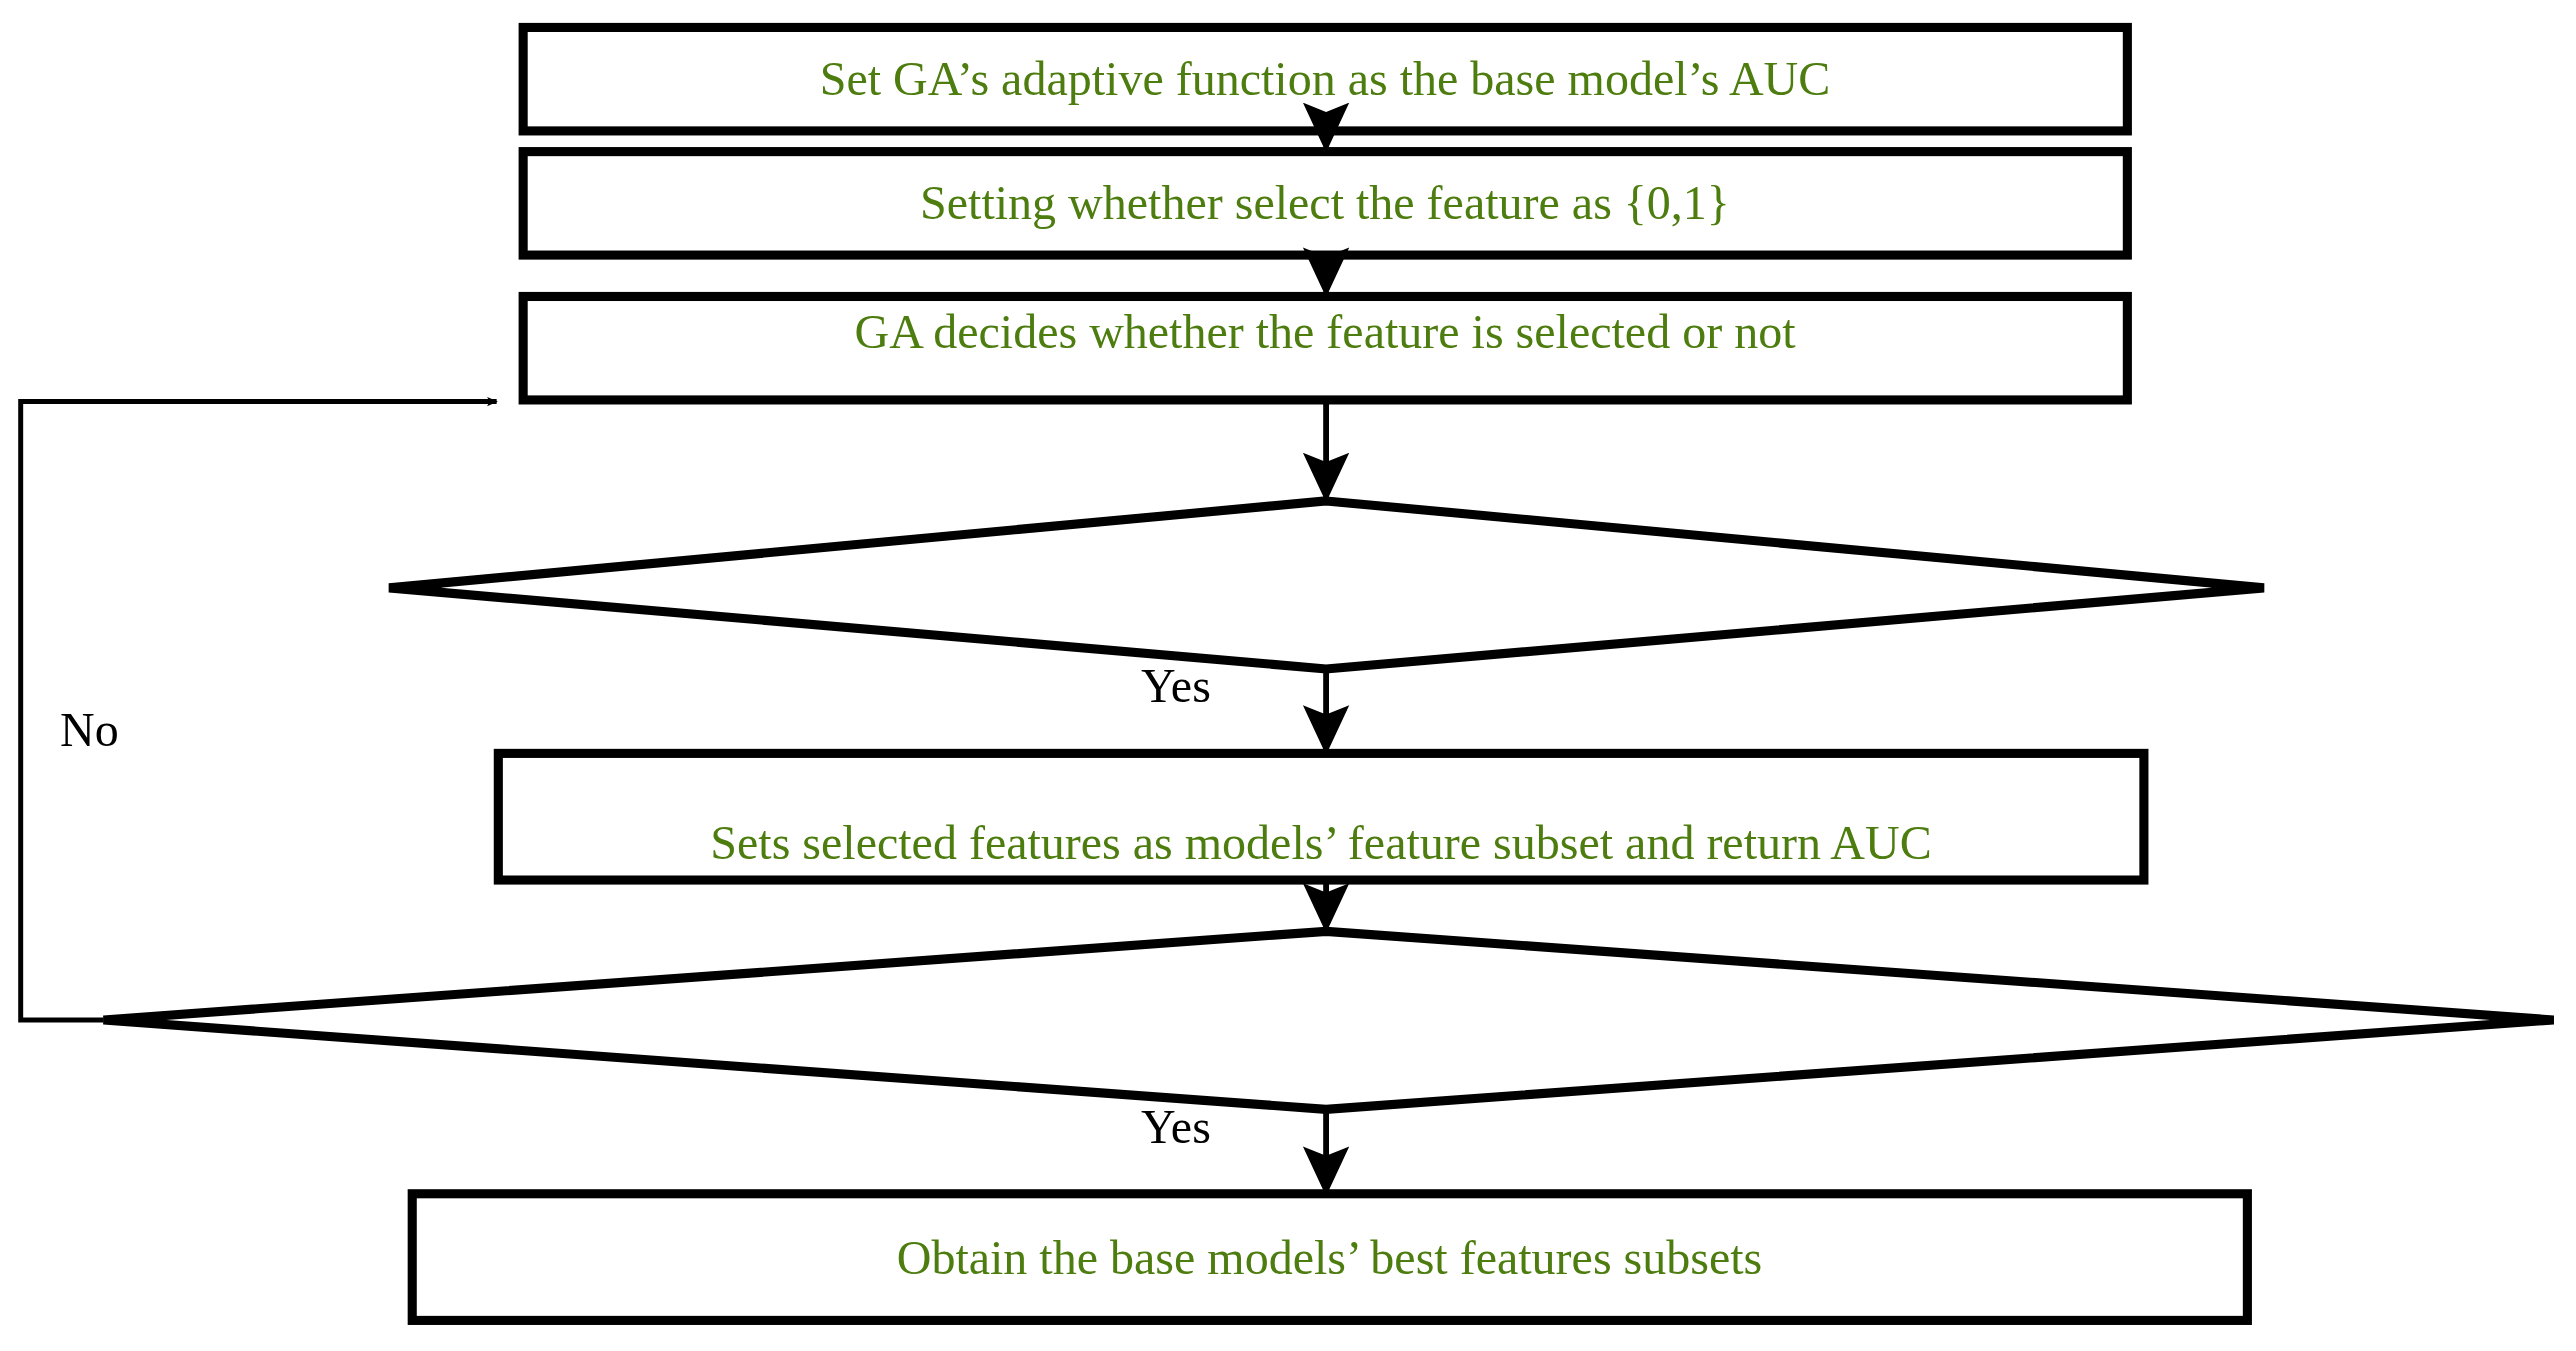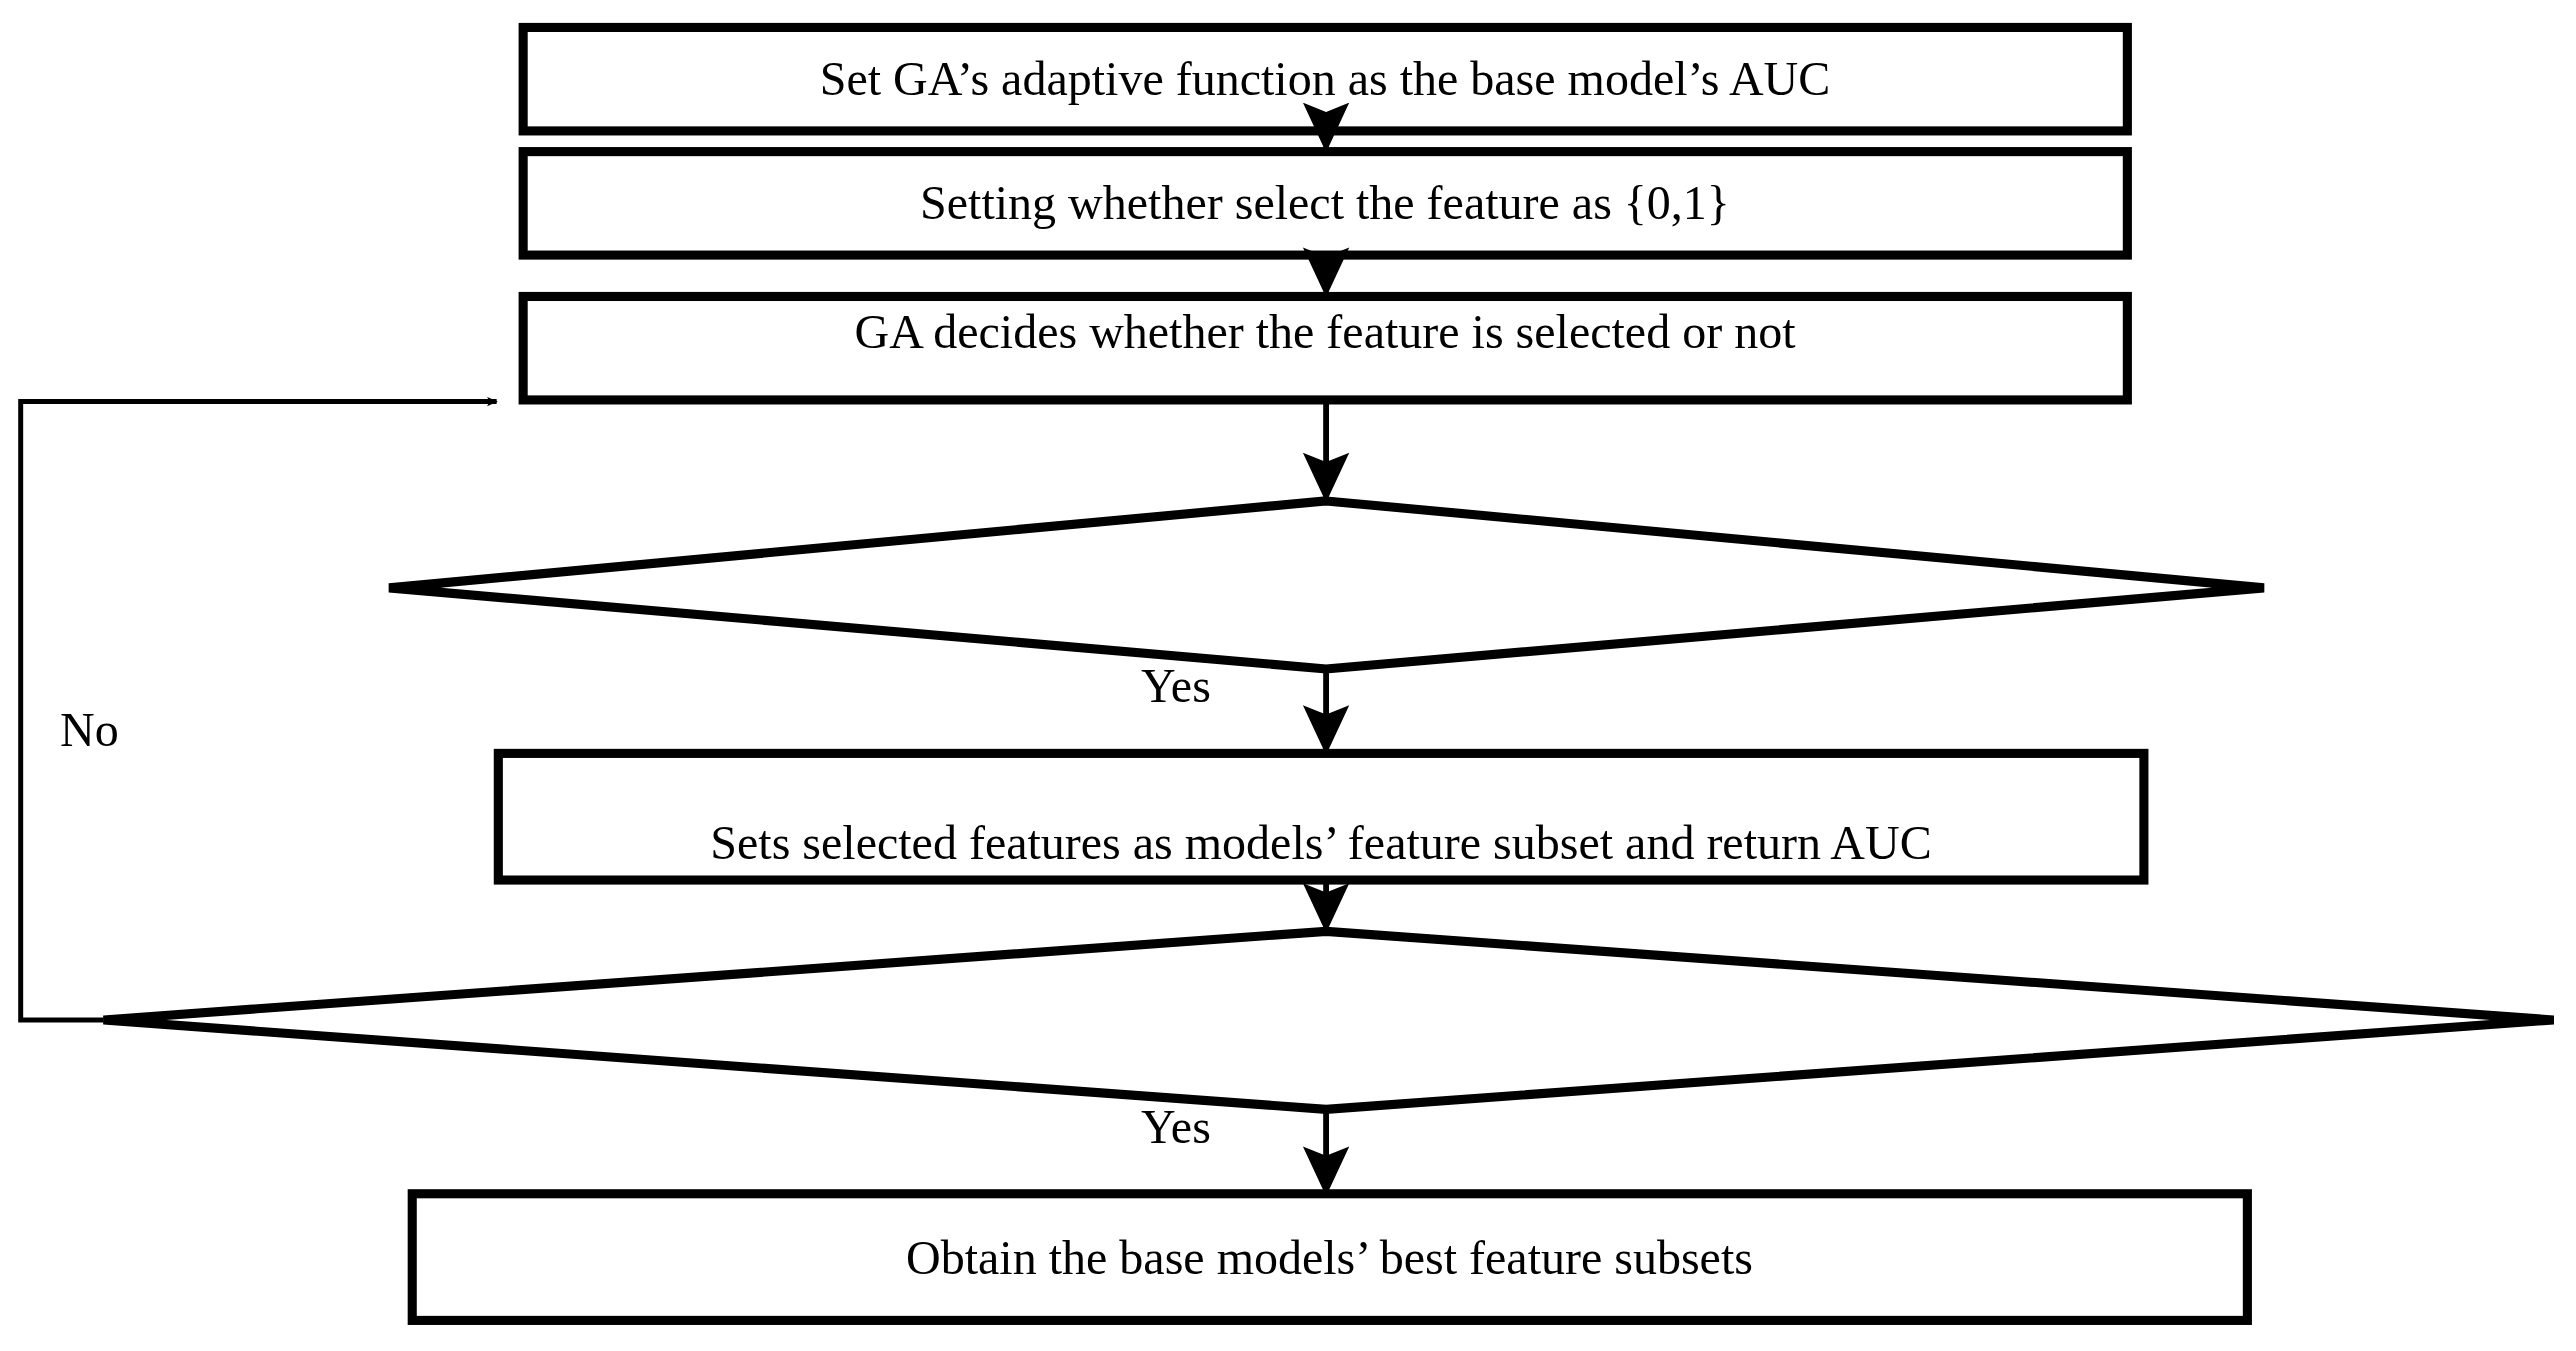--- a/index.html
+++ b/index.html
@@ -22,21 +22,21 @@
     left: 0;
     width: 2576px;
     height: 1352px;
   }
   .node-text {
     position: absolute;
     display: flex;
     align-items: center;
     justify-content: center;
     text-align: center;
-    color: #000000;
+    color: #4d7c0f;
     font-family: "Liberation Serif", "DejaVu Serif", serif;
     font-size: 48px;
     line-height: 1.15;
     white-space: nowrap;
     pointer-events: none;
   }
   .edge-label {
     position: absolute;
     color: #000000;
     font-family: "Liberation Serif", "DejaVu Serif", serif;
@@ -92,21 +92,21 @@
   <div class="node-text" style="left:523px; top:27px; width:1604px; height:103px;">Set GA’s adaptive function as the base model’s AUC</div>
 
   <div class="node-text" style="left:523px; top:151px; width:1604px; height:103px;">Setting whether select the feature as {0,1}</div>
 
   <div class="node-text" style="left:523px; top:280px; width:1604px; height:103px;">GA decides whether the feature is selected or not</div>
 
 
   <div class="node-text" style="left:498px; top:779px; width:1646px; height:127px;">Sets selected features as models’ feature subset and return AUC</div>
 
 
-  <div class="node-text" style="left:412px; top:1194px; width:1835px; height:127px;">Obtain the base models’ best feature subsets</div>
+  <div class="node-text" style="left:412px; top:1194px; width:1835px; height:127px;">Obtain the base models’ best features subsets</div>
 
   <div class="edge-label" style="left:1141px; top:662px;">Yes</div>
 
   <div class="edge-label" style="left:1141px; top:1103px;">Yes</div>
 
   <div class="edge-label" style="left:60px; top:706px;">No</div>
 
 </div>
 
 

